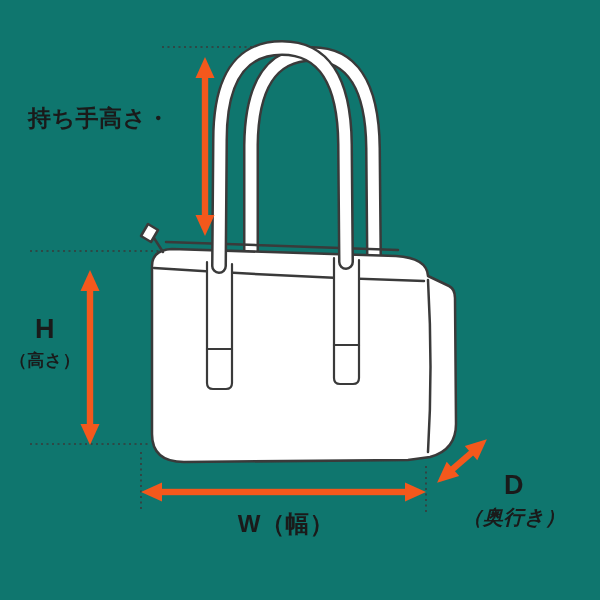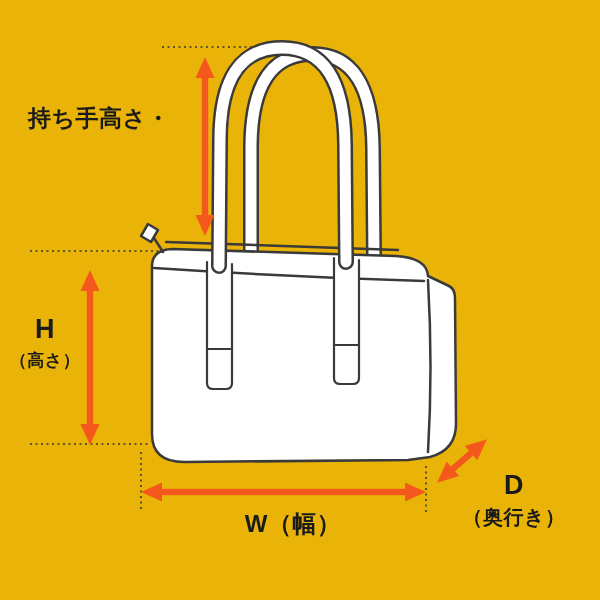--- a/index.html
+++ b/index.html
@@ -7,45 +7,45 @@
     padding: 0;
     width: 600px;
     height: 600px;
     background: #ffffff;
     font-family: "Liberation Sans", "DejaVu Sans", sans-serif;
   }
   .canvas {
     position: relative;
     width: 600px;
     height: 600px;
-    background: #eab308;
+    background: #0f766e;
     overflow: hidden;
   }
   svg.scene {
     position: absolute;
     left: 0; top: 0;
     width: 600px;
     height: 600px;
   }
   .lbl {
     position: absolute;
     color: #1a1a1a;
     font-weight: bold;
     text-align: center;
     letter-spacing: 0.5px;
     white-space: nowrap;
   }
   .lbl-handle { left: 6px; top: 100px; width: 186px; font-size: 23px; line-height: 36px; }
   .lbl-h      { left: 0px;  top: 312px; width: 90px; }
   .lbl-h .big { font-size: 27px; line-height: 34px; }
   .lbl-h .small { font-size: 17px; line-height: 30px; }
-  .lbl-w      { left: 219px; top: 508px; width: 148px; font-size: 24px; line-height: 32px; }
+  .lbl-w      { left: 212px; top: 508px; width: 148px; font-size: 24px; line-height: 32px; }
   .lbl-d      { left: 458px; top: 468px; width: 112px; }
   .lbl-d .big { font-size: 27px; line-height: 34px; }
-  .lbl-d .small { font-size: 20px; line-height: 30px; }
+  .lbl-d .small { font-size: 20px; line-height: 30px; font-style: italic; }
 </style>
 </head>
 <body>
 
 <div class="canvas">
 
   <svg class="scene" viewBox="0 0 600 600">
 
     <g fill="none" stroke-width="1.6" stroke-dasharray="2 3.5" stroke="#3a3a3a">
       <line x1="162" y1="47" x2="258" y2="47"></line>

